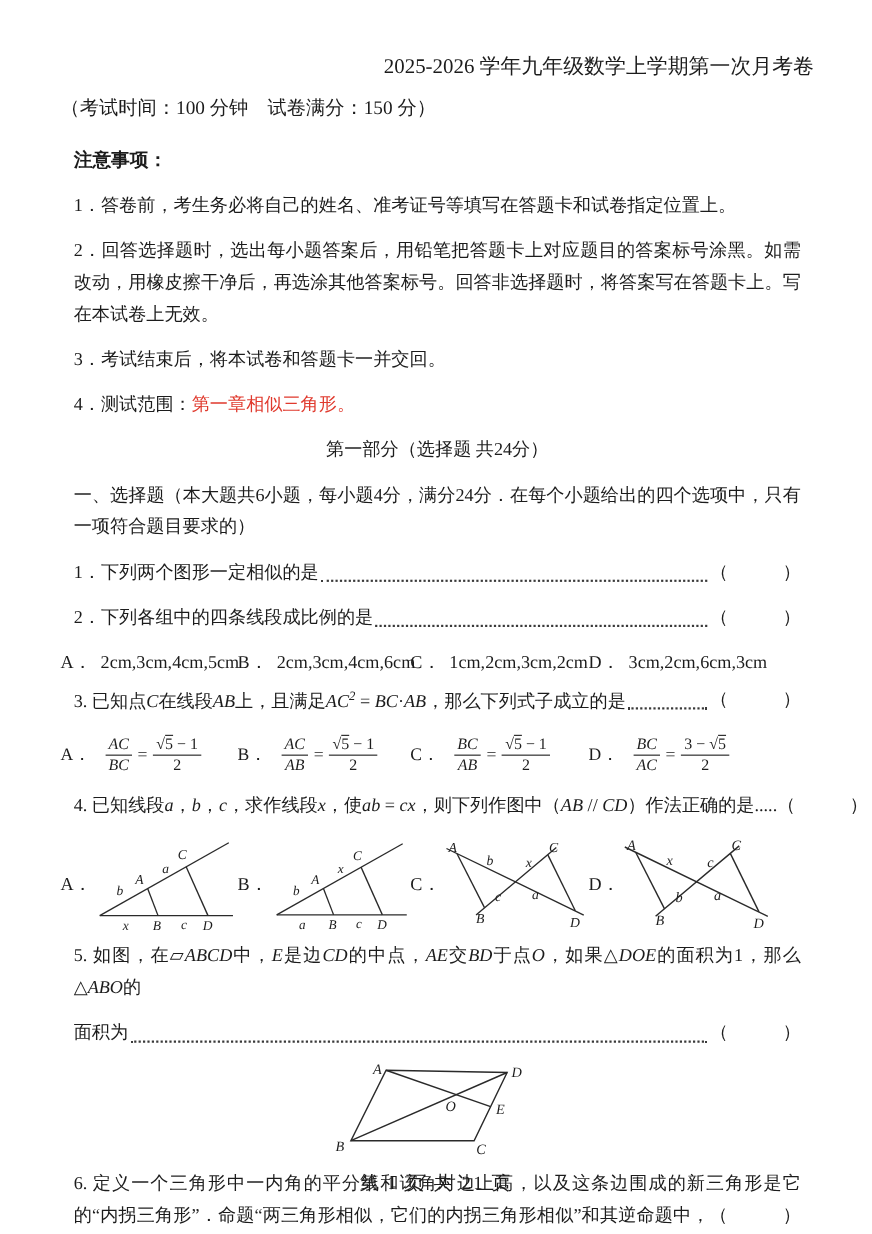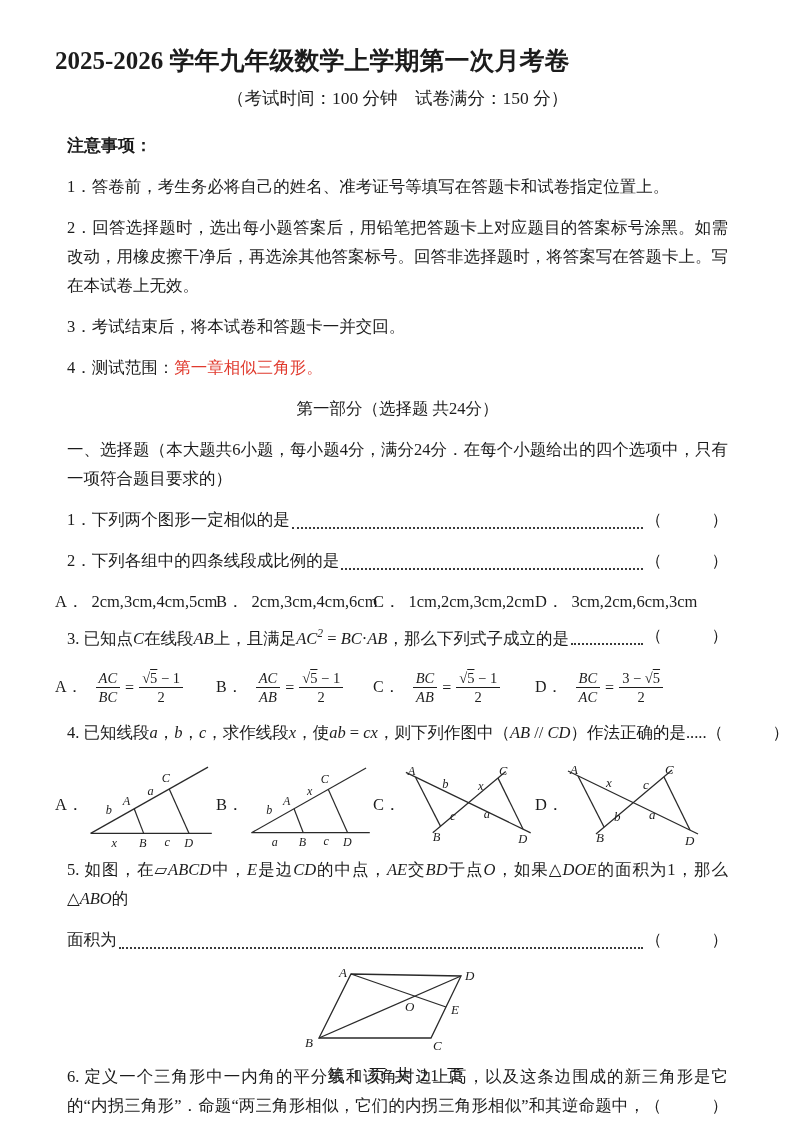--- a/index.html
+++ b/index.html
@@ -8,28 +8,28 @@
     width:793px;height:1122px;
     background:#fff;
     color:#1c1c1c;
     font-family:"Liberation Serif","DejaVu Serif",serif;
     overflow:hidden;
     box-sizing:border-box;
     padding:0 53px 0 55px;
   }
   .title{
     margin:48px 0 0 0;
-    text-align:left;
-    font-size:25px;
-    font-weight:bold;
+    text-align:right;
+    font-size:19px;
+    font-weight:normal;
     line-height:26px;
   }
   .subtitle{
     margin-top:11px;
-    text-align:center;
+    text-align:left;
     font-size:17.5px;
     line-height:26px;
   }
   .p{
     font-size:16.5px;
     line-height:29px;
     margin:12px;
     text-align:justify;
   }
   .bold{font-weight:bold;}

